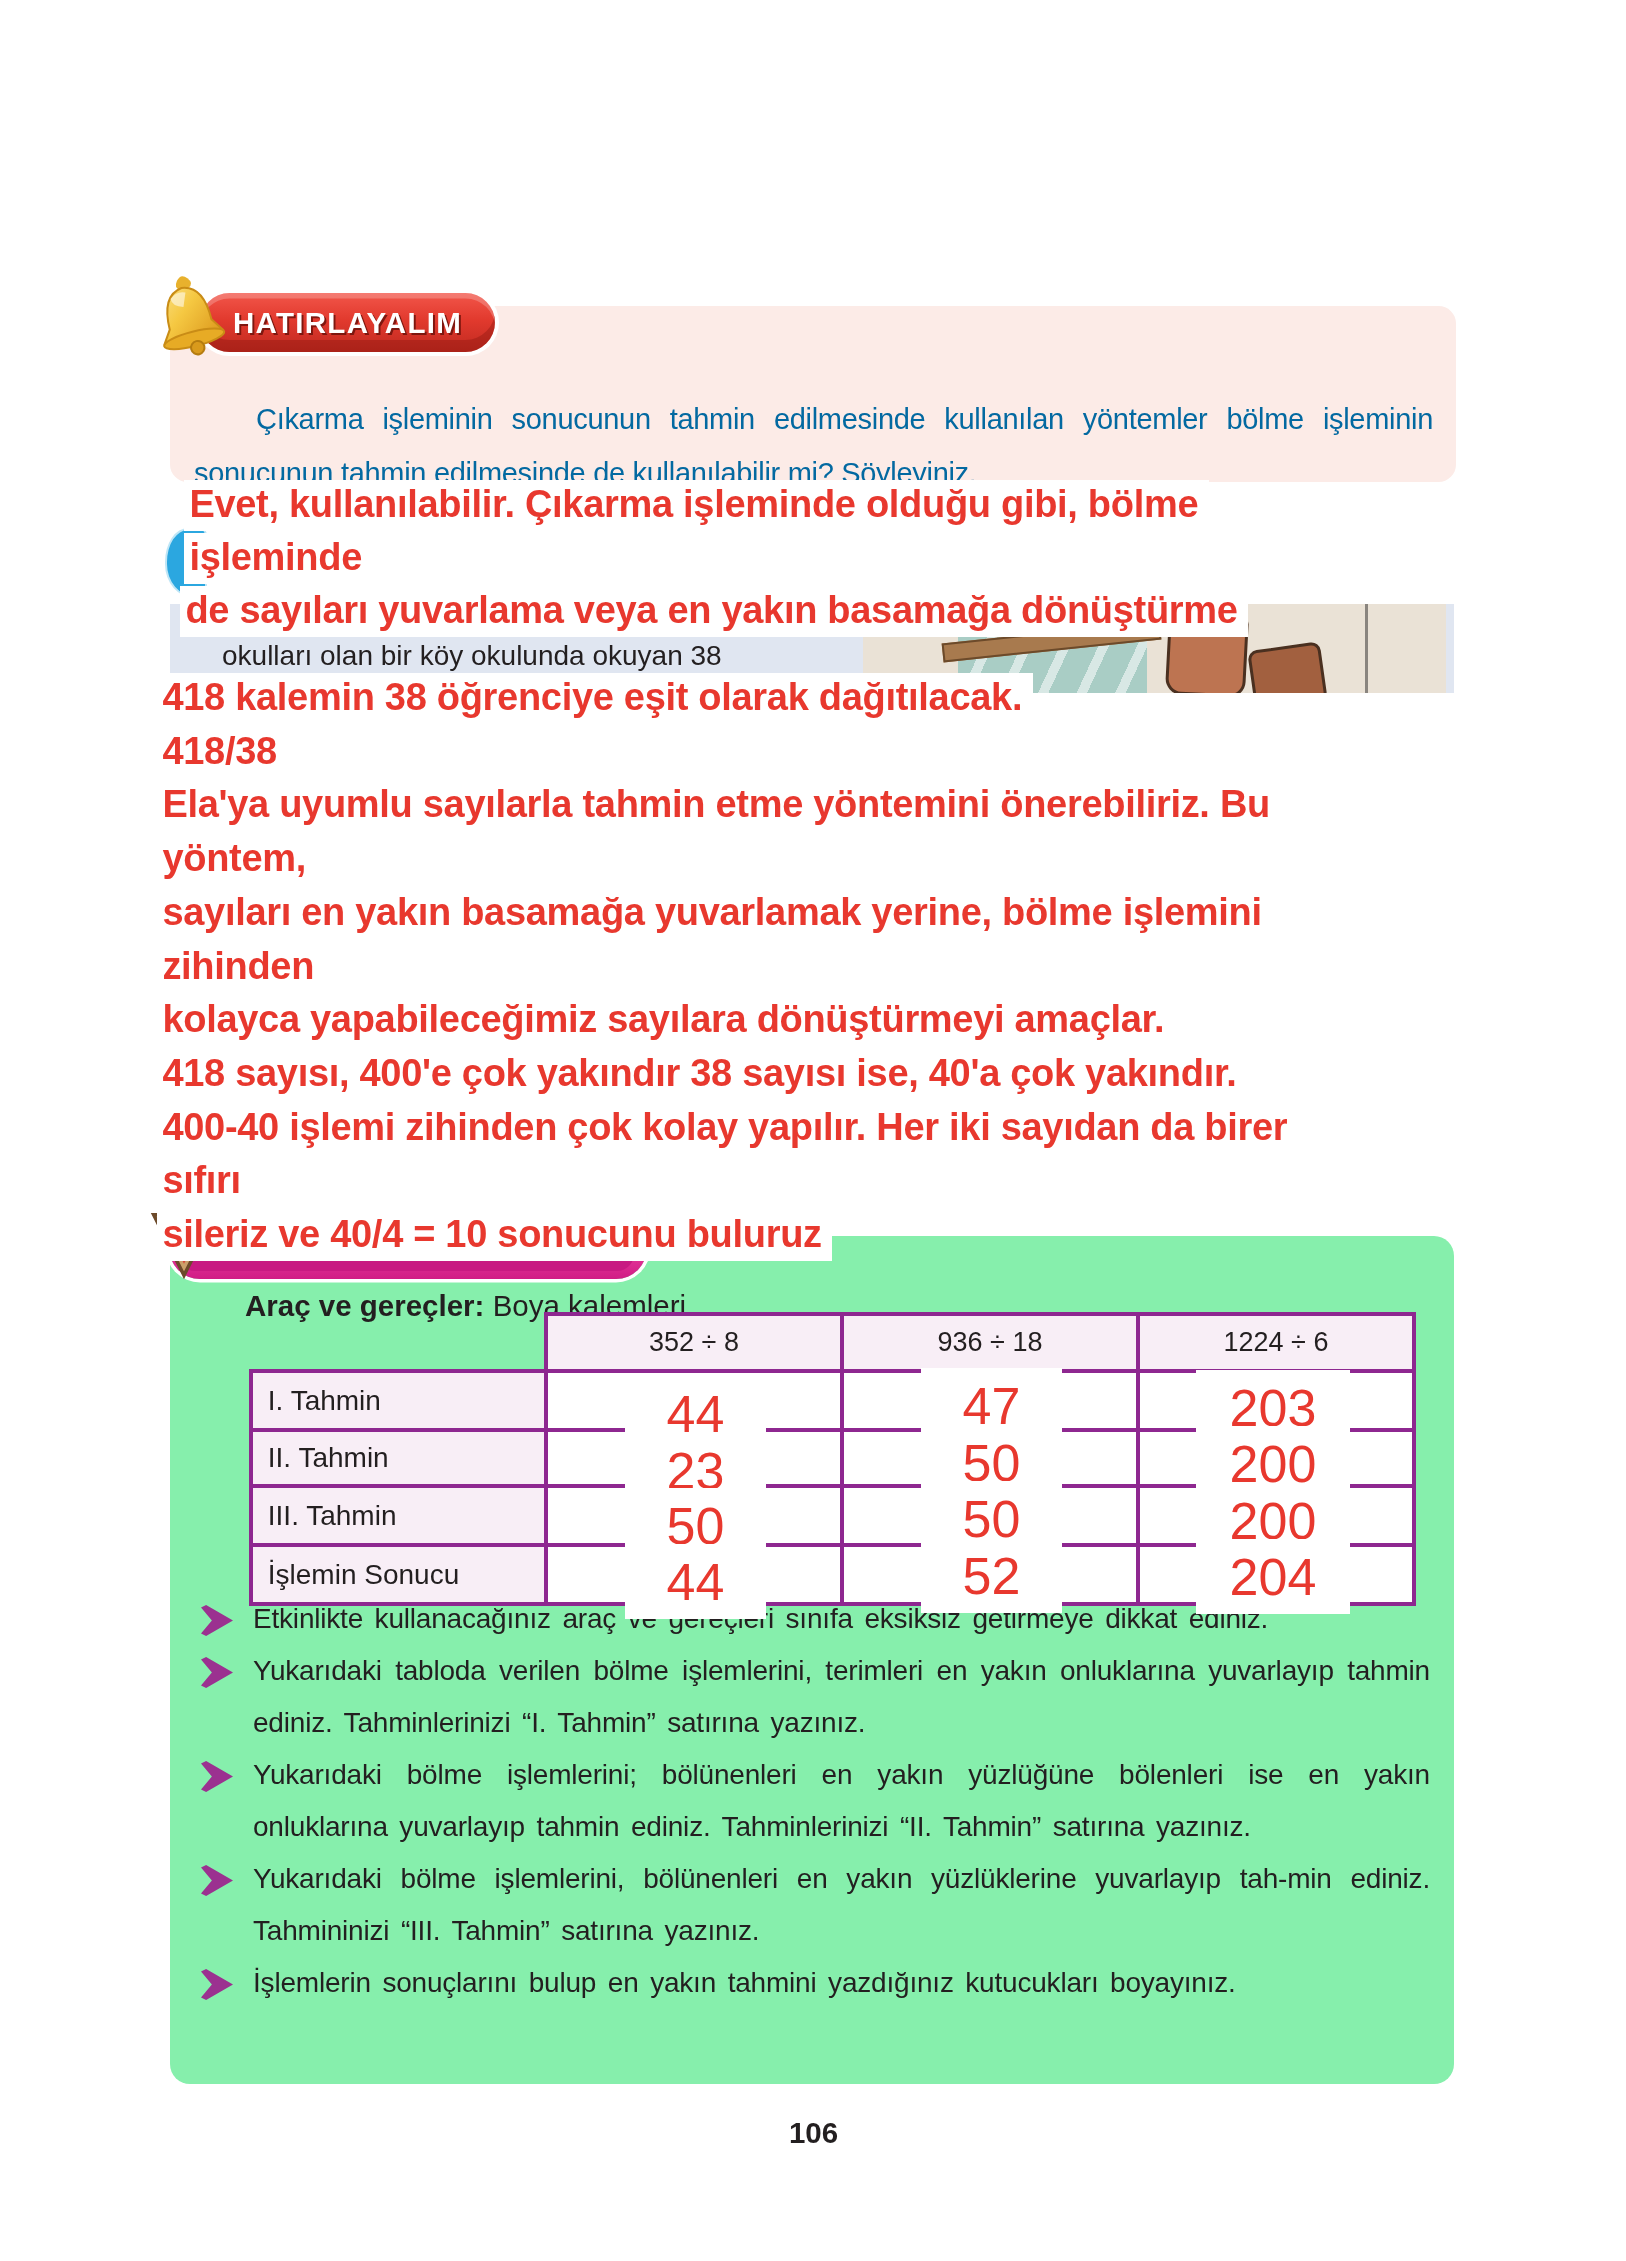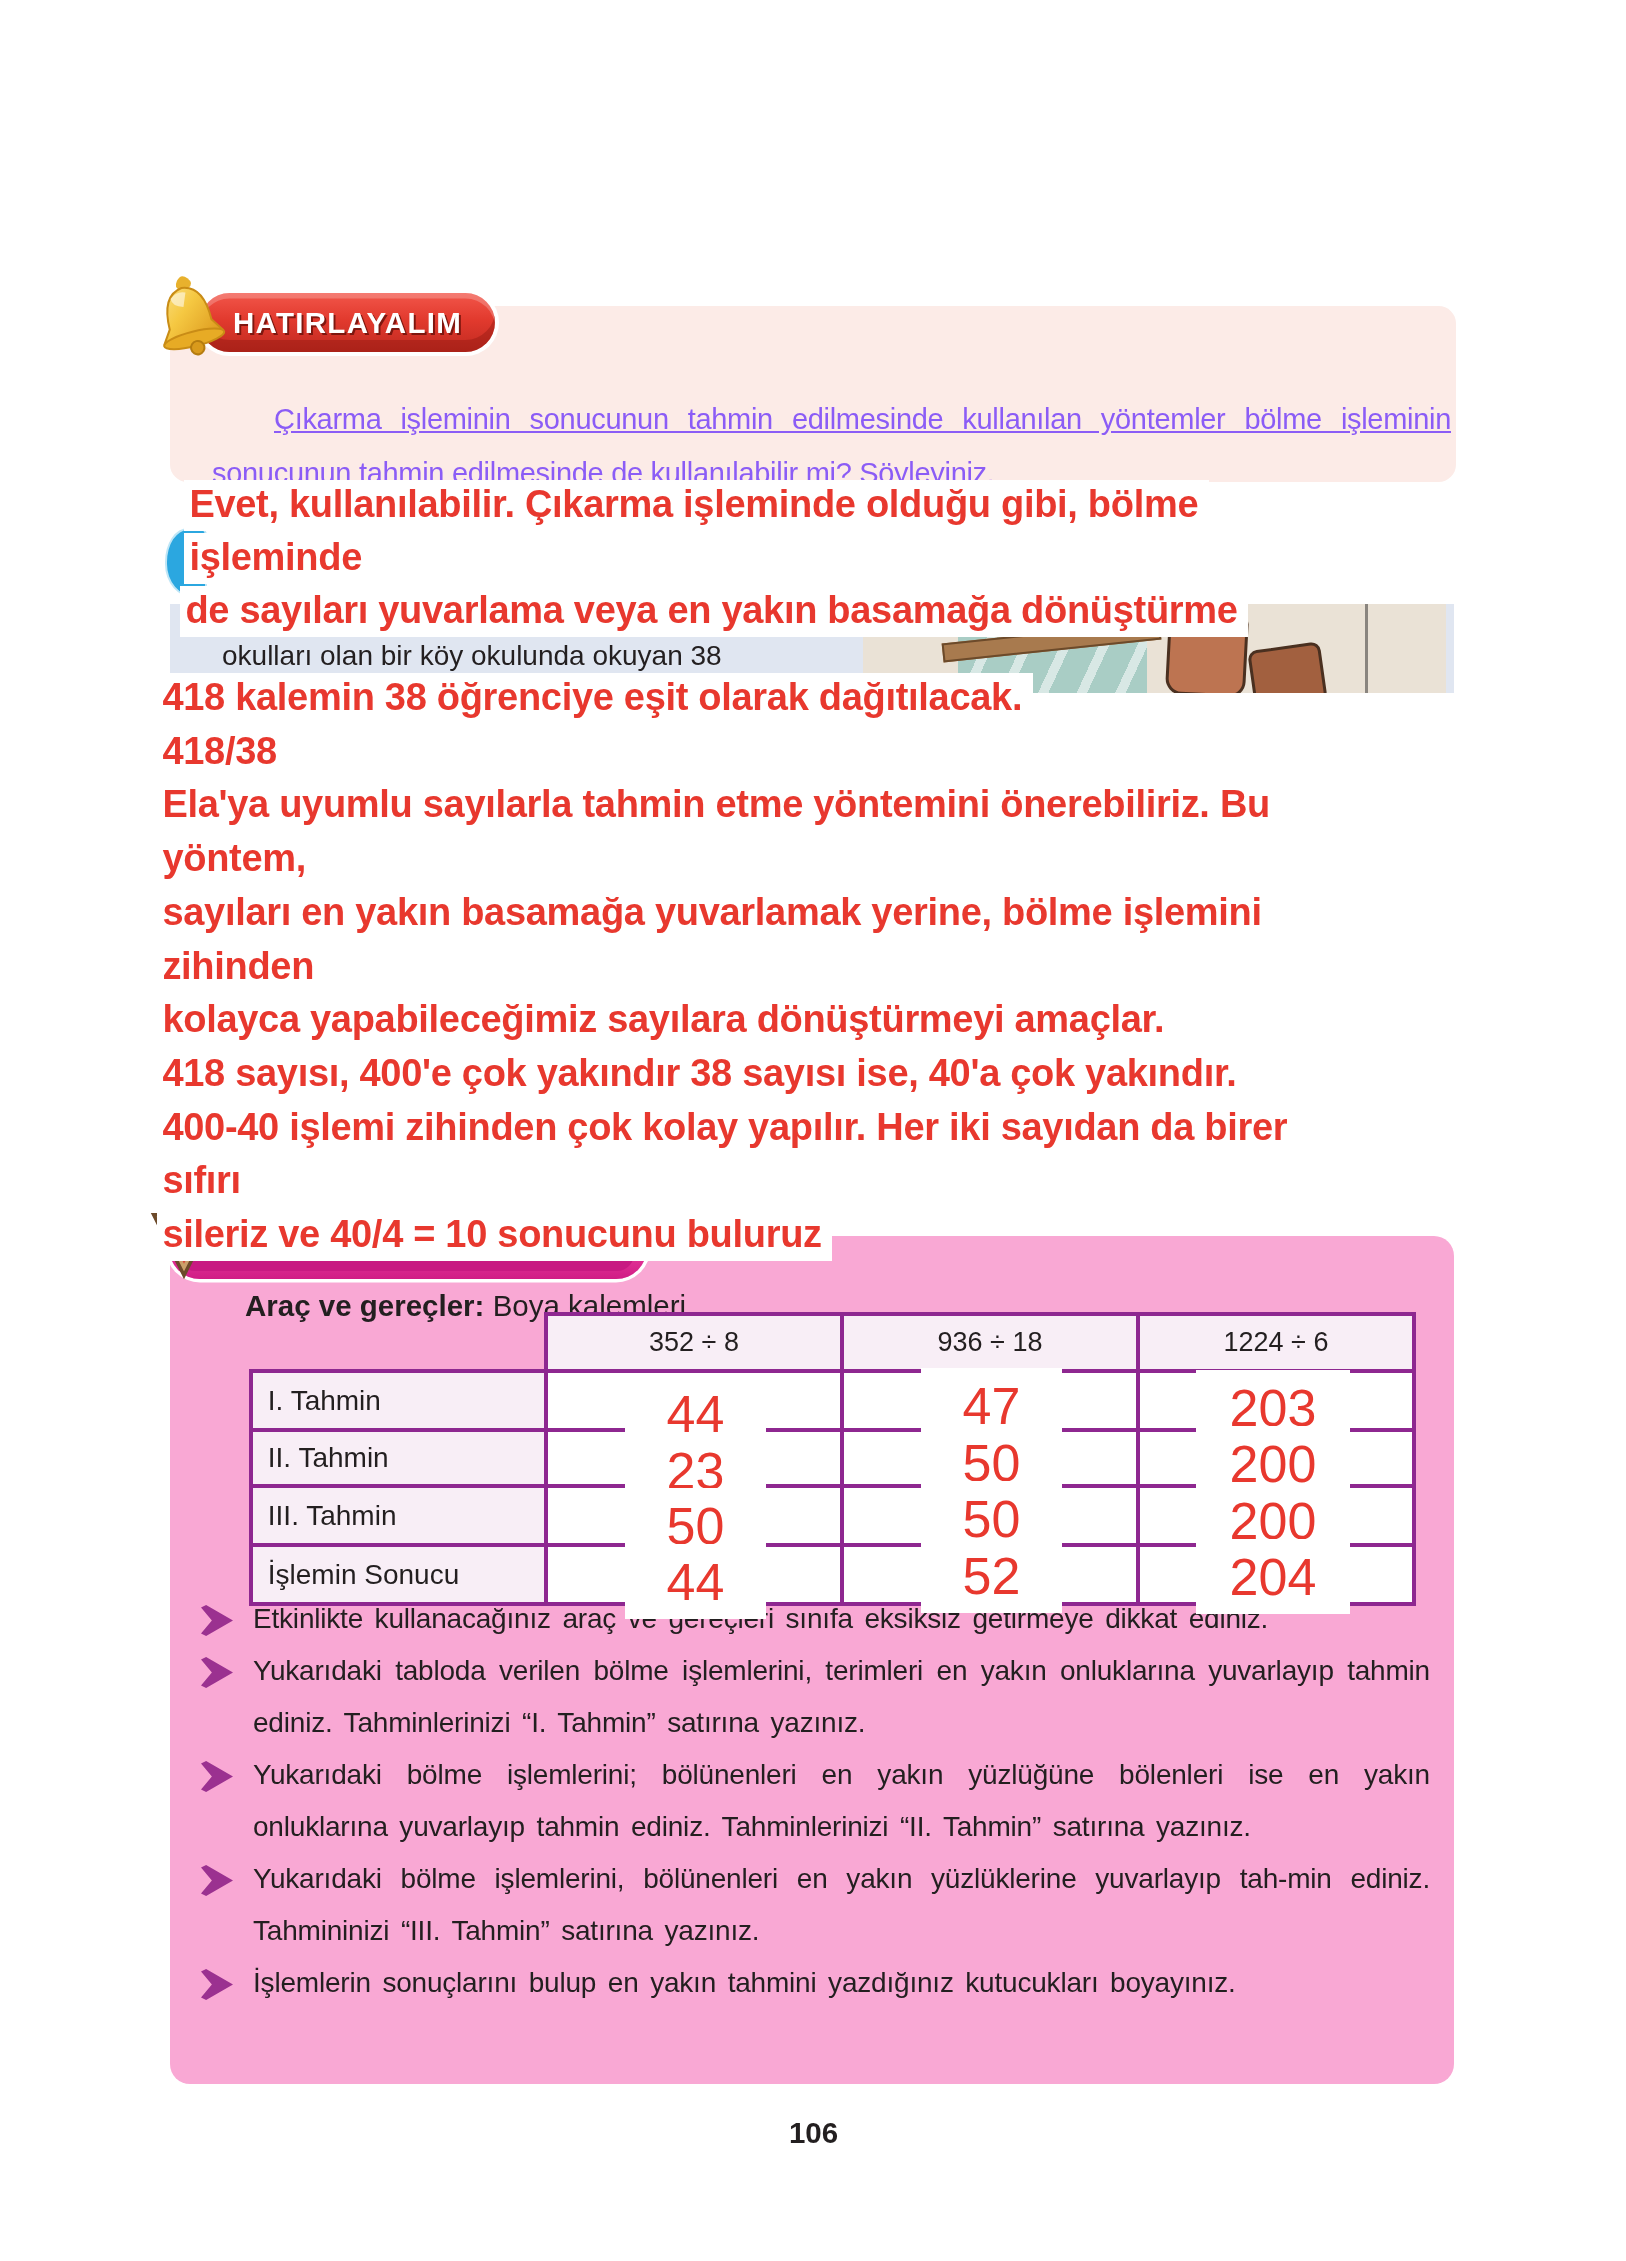--- a/index.html
+++ b/index.html
@@ -13,22 +13,22 @@
   
   .badge{position:absolute;left:200px;top:293px;width:295px;height:59px;border-radius:31px;
          background:linear-gradient(180deg,#f2564a 0%,#e23a2e 45%,#c02a20 100%);
          box-shadow:0 0 0 4px #ffffff, inset 0 -12px 0 rgba(140,22,15,.40), inset 0 5.4px 0 rgba(255,255,255,.22);
          display:flex;align-items:center;justify-content:center;z-index:11;}
   .badge span{color:#fff;font-weight:bold;font-size:29.5px;letter-spacing:1.3px;text-shadow:2px 2px 0 #7e170f;}
   .bell{position:absolute;left:146px;top:271px;width:86px;height:94px;z-index:12;}
 
   
   .pink-box{position:absolute;left:170px;top:306px;width:1286px;height:176px;background:#fcebe7;border-radius:17.5px;z-index:1;}
-  .question{position:absolute;left:212px;top:363px;width:1239px;font-size:29px;line-height:54px;
-            text-align:justify;text-indent:62px;letter-spacing:-0.3px;z-index:2;color:#8b5cf6;text-decoration:underline;}
+  .question{position:absolute;left:194px;top:363px;width:1239px;font-size:29px;line-height:54px;
+            text-align:justify;text-indent:62px;letter-spacing:-0.3px;z-index:2;color:#0369a1;}
 
   
   .strip{position:absolute;left:170px;top:604px;width:1284px;height:89px;background:#e0e6f1;overflow:hidden;z-index:1;}
   .fragment{position:absolute;left:52px;top:36px;font-size:28px;white-space:nowrap;color:#231f20;}
   .illus{position:absolute;left:693px;top:0;width:583px;height:89px;background:#eae2d6;overflow:hidden;}
   .illus .pane{position:absolute;left:95px;top:12px;width:189px;height:77px;background:#a9cdc5;
                background-image:repeating-linear-gradient(115deg,rgba(255,255,255,.55) 0 9.4px,rgba(255,255,255,0) 9.4px 35px);}
   .illus .wood1{position:absolute;left:81px;top:-8px;width:215px;height:17.5px;background:#a87a4e;border:2px solid #6c4a2a;transform:rotate(-6deg);}
   .illus .wood2{position:absolute;left:79px;top:28px;width:215px;height:14.8px;background:#a87a4e;border:2px solid #6c4a2a;transform:rotate(-6deg);}
   .illus .bag1{position:absolute;left:304px;top:8px;width:74px;height:78px;background:#bd7451;border:3.4px solid #4a3020;border-radius:10.7px 10.7px 16px 16px;transform:rotate(3deg);}
@@ -44,21 +44,21 @@
             line-height:42px;padding:3.4px 10.7px 6px 5.4px;white-space:nowrap;letter-spacing:-0.3px;}
 
   
   .banner{position:absolute;left:169px;top:1217px;width:478px;height:62px;border-radius:31px;
           background:linear-gradient(180deg,#f45cb0 0%,#ec3da0 45%,#d01d85 100%);
           box-shadow:0 0 0 3.4px #ffffff;z-index:10;}
   .banner .inner{position:absolute;left:9.4px;right:13.4px;top:20px;bottom:8px;background:#c81a82;border-radius:25.5px;}
   .pencil{position:absolute;left:149px;top:1206px;width:70px;height:78px;z-index:11;}
 
   
-  .activity-box{position:absolute;left:170px;top:1236px;width:1284px;height:848px;background:#f9a8d4;border-radius:20px;z-index:5;}
+  .activity-box{position:absolute;left:170px;top:1236px;width:1284px;height:848px;background:#86efac;border-radius:20px;z-index:5;}
   .materials{position:absolute;left:75px;top:23px;font-size:29.5px;color:#231f20;}
   .materials b{font-weight:bold;}
 
   .table-wrap{position:absolute;left:79px;top:76px;width:1164px;height:282px;}
   table.est{border-collapse:collapse;table-layout:fixed;width:1164px;}
   table.est th,table.est td{border:4px solid #8e2790;overflow:hidden;}
   table.est th{height:51px;background:#f8eef6;font-size:27px;font-weight:normal;text-align:center;color:#231f20;}
   table.est td.corner{border:none;background:transparent;}
   table.est td.rowlab{height:53px;background:#f8eef6;font-size:28px;padding-left:14.8px;color:#231f20;}
   table.est td.cell{background:#ffffff;}

